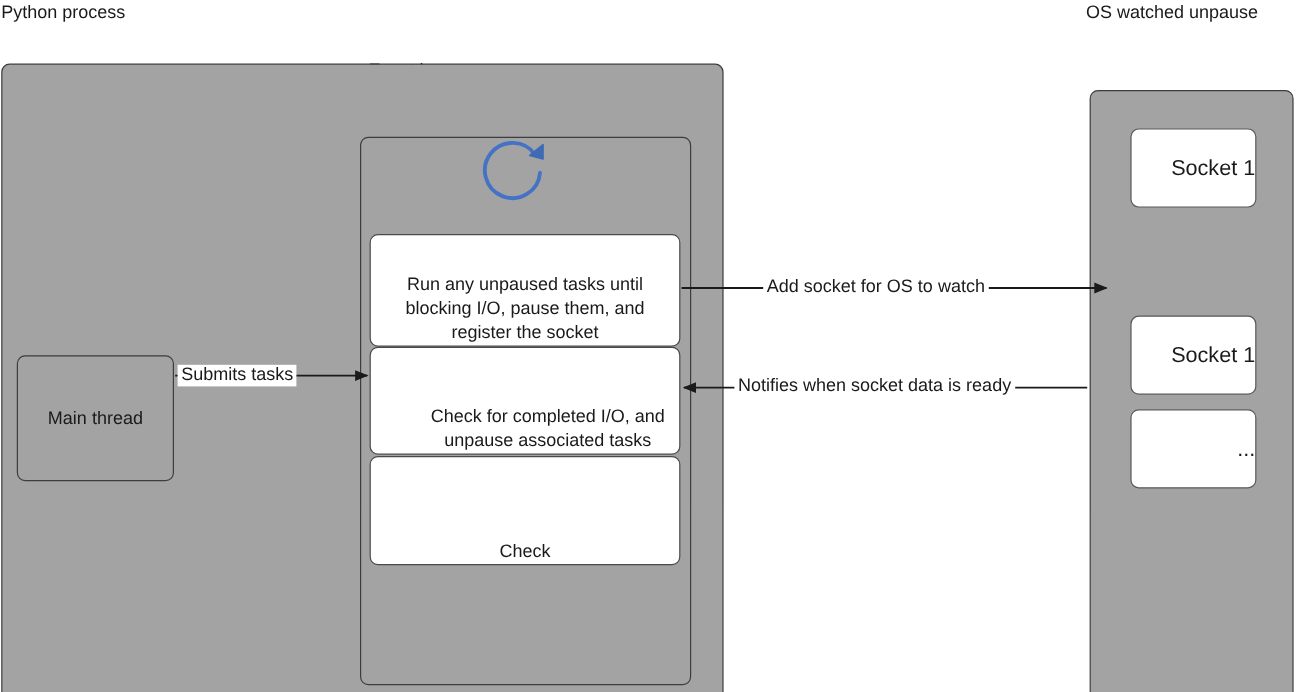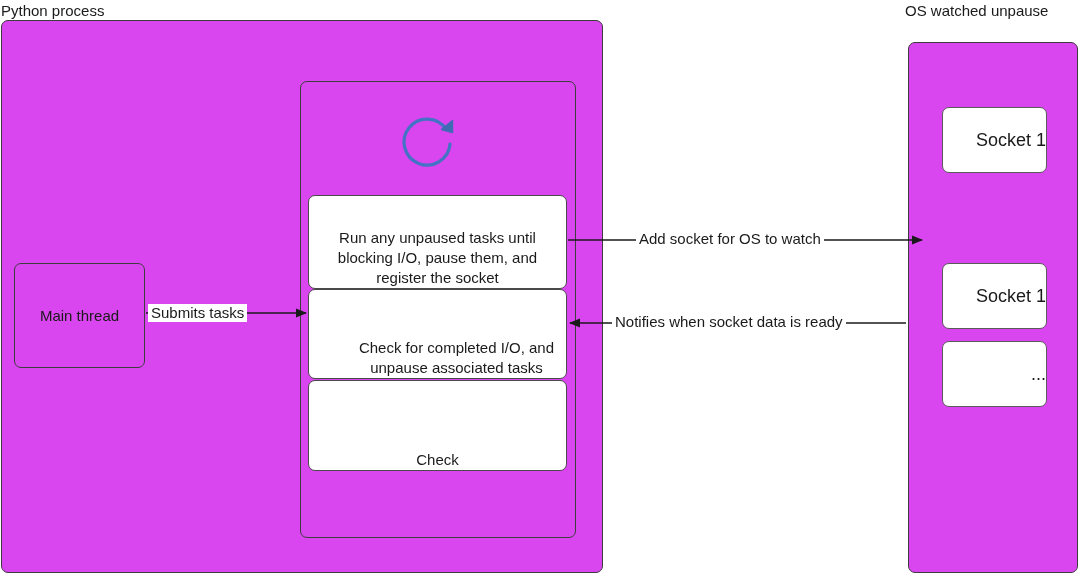--- a/index.html
+++ b/index.html
@@ -31,21 +31,22 @@
     color: #1a1a1a;
     white-space: nowrap;
   }
 
   
   .box {
     position: absolute;
     box-sizing: border-box;
     border: 1.4px solid #3d3d3d;
     border-radius: 7px;
-    background: #d946ef;
+    background: #a3a3a3;
+    margin-top: 33px;
   }
 
   
   #python-process-box {
     left: 1px;
     top: 20px;
     width: 602px;
     height: 553px;
   }
   

